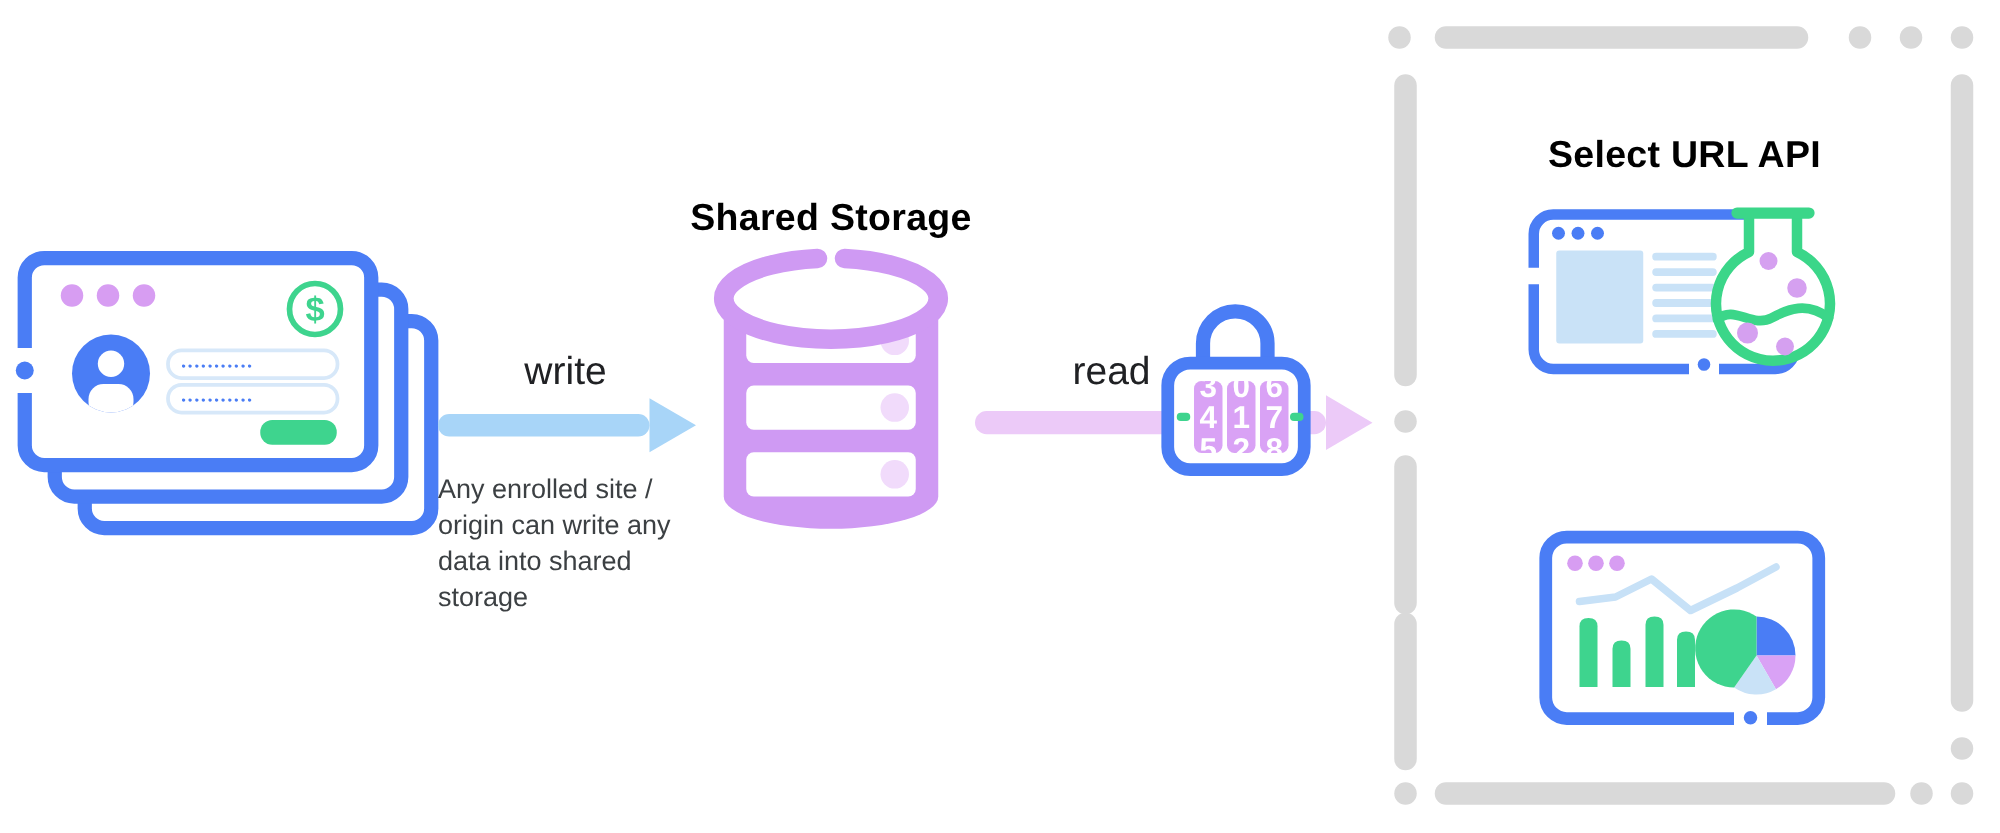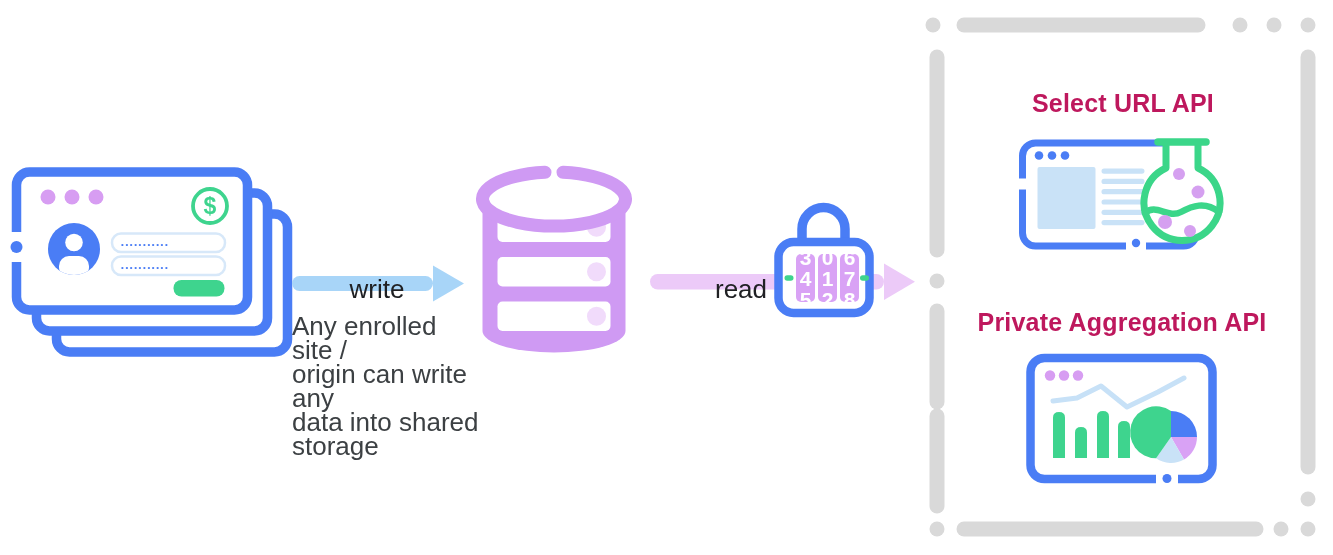--- a/index.html
+++ b/index.html
@@ -1,21 +1,21 @@
 <!DOCTYPE html>
 <html><head>
 <meta charset="utf-8">
 <style>
   html,body{margin:0;padding:0;background:#ffffff;}
   .canvas{position:relative;width:1333px;height:555px;background:#ffffff;overflow:hidden;
           font-family:"Liberation Sans",sans-serif;color:#202124;}
   .abs{position:absolute;}
-  .title{font-weight:bold;font-size:25px;color:#be185d;text-align:center;letter-spacing:.2px;}
-  .flow-label{font-size:26px;color:#202124;text-align:center;margin-top:42px;}
-  .caption{font-size:26px;line-height:24px;color:#3c4043;white-space:pre-line;}
+  .title{font-weight:bold;font-size:25px;color:#000000;text-align:center;letter-spacing:.2px;}
+  .flow-label{font-size:26px;color:#202124;text-align:center;}
+  .caption{font-size:18px;line-height:24px;color:#3c4043;white-space:pre-line;}
   svg text{font-family:"Liberation Sans",sans-serif;}
   .dial-digit{font-size:21px;font-weight:bold;fill:#ffffff;text-anchor:middle;}
   .mask-text{font-size:8px;letter-spacing:1.6px;fill:#4a7df5;}
   .dollar-glyph{font-size:23px;font-weight:bold;fill:#3ed48e;text-anchor:middle;}
 </style>
 </head>
 <body>
 
 <div class="canvas">
 
@@ -191,25 +191,25 @@
       <path d="M 1118 458 L 1118 426.5 Q 1118 421 1124 421 Q 1130 421 1130 426.5 L 1130 458 Z"></path>
     </g>
     <g>
       <path d="M 1171 437 L 1171 411 A 26 26 0 0 1 1197 437 Z" fill="#4a7df5"></path>
       <path d="M 1171 437 L 1197 437 A 26 26 0 0 1 1184 459.5 Z" fill="#d9a2f5"></path>
       <path d="M 1171 437 L 1184 459.5 A 26 26 0 0 1 1156.1 458.3 Z" fill="#c9e2f7"></path>
       <path d="M 1171 437 L 1156.1 458.3 A 26 26 0 1 1 1171 411 Z" fill="#3ed48e"></path>
     </g>
   </svg>
 
+  <div class="abs title" style="left:404px;top:131px;width:300px">Shared Storage</div>
 
   <div class="abs flow-label" style="left:277px;top:232px;width:200px">write</div>
   <div class="abs caption" style="left:292px;top:314px;width:190px">Any enrolled site /
 origin can write any
 data into shared
 storage</div>
 
   <div class="abs flow-label" style="left:641px;top:232px;width:200px">read</div>
 
   <div class="abs title" style="left:973px;top:89px;width:300px">Select URL API</div>
-  <div class="abs title" style="left:972px;top:308px;width:300px">Private Aggregation API</div>
 
 </div>
 
 </body></html>

